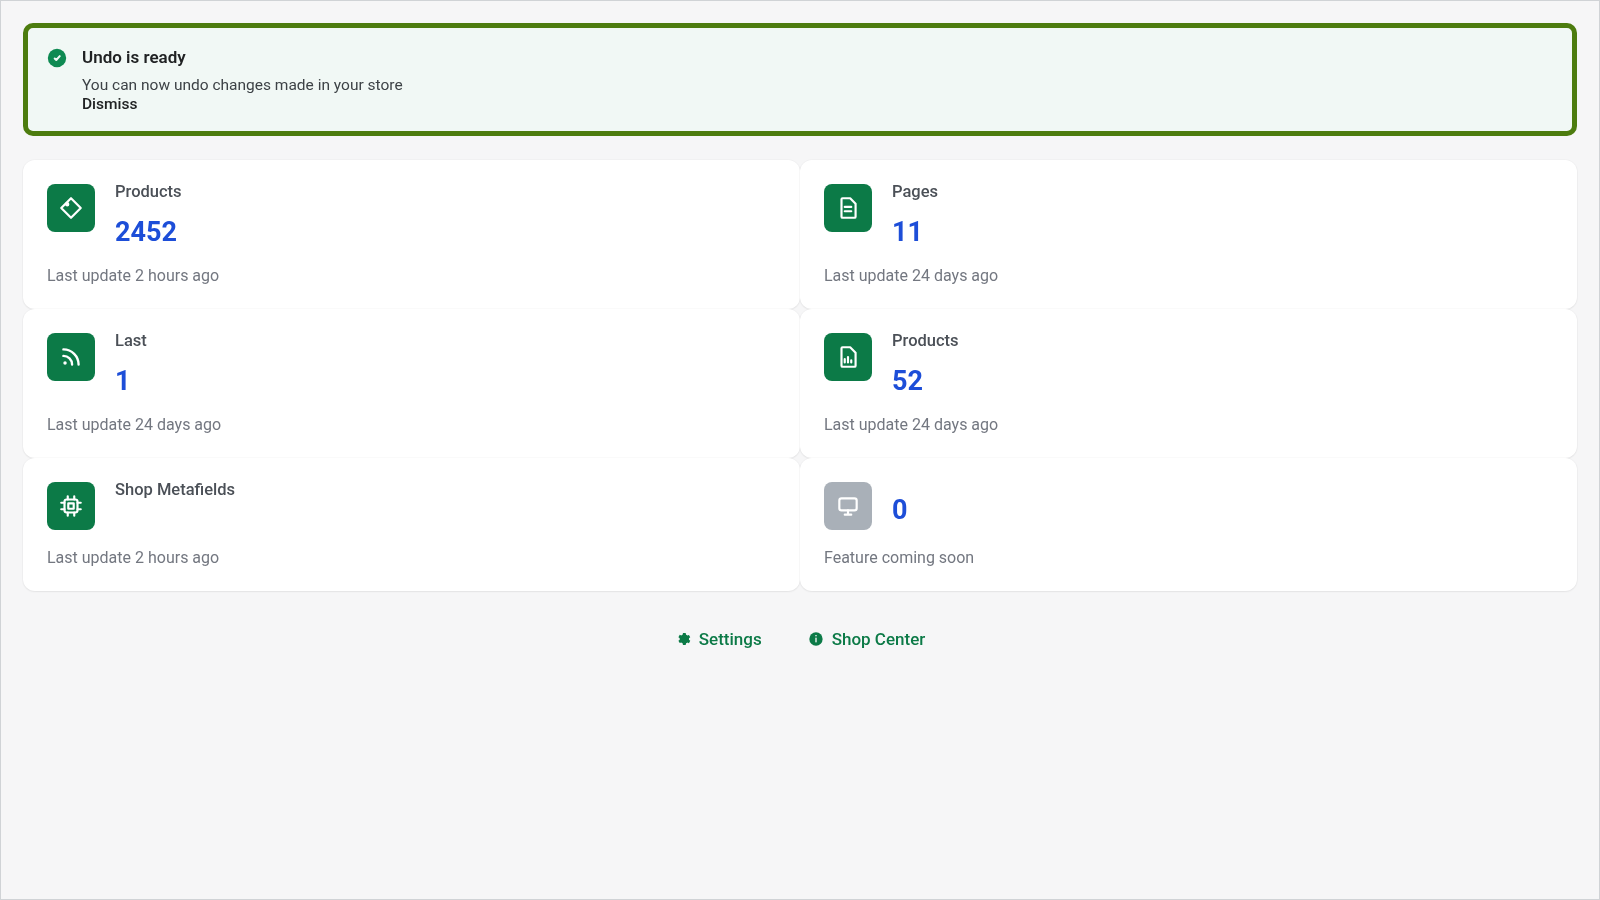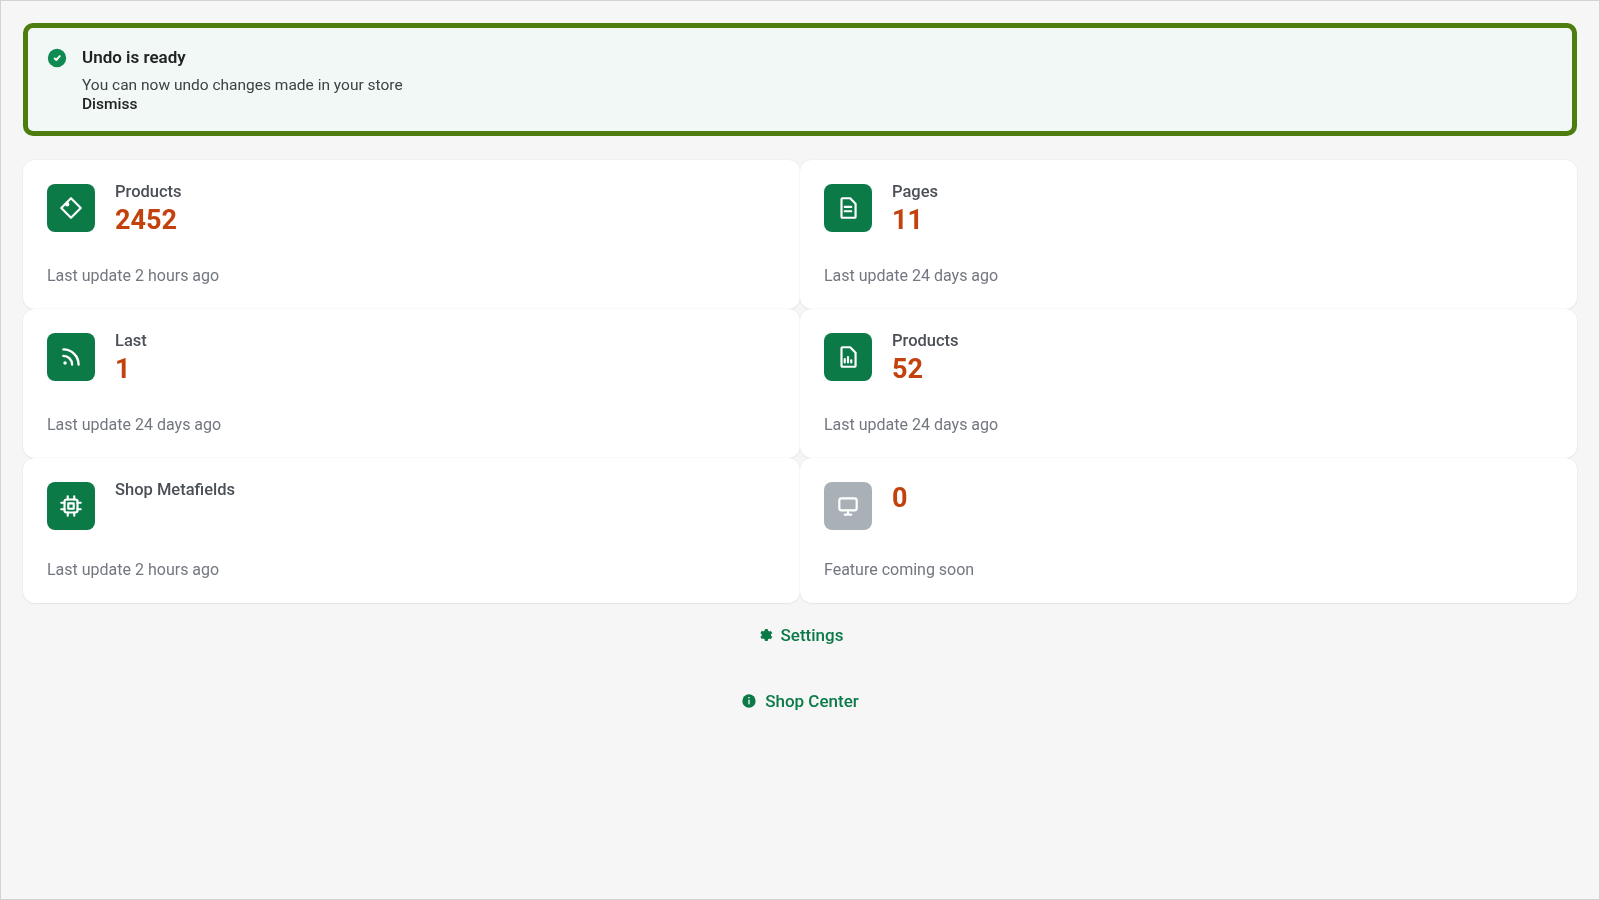--- a/index.html
+++ b/index.html
@@ -82,36 +82,35 @@
   .card-head { flex: 1; }
   .card-label {
     font-size: 16.5px;
     font-weight: 500;
     color: #4b5057;
     line-height: 1.2;
   }
   .card-count {
     font-size: 27px;
     font-weight: 700;
-    color: #c2410c;
-    margin-top: 2px;
+    color: #1d4ed8;
+    margin-top: 14px;
   }
   .card-subtext {
-    margin-top: 30px;
+    margin-top: 18px;
     font-size: 16px;
     color: #737780;
   }
 
   .footer-links {
     display:flex;
     align-items:center;
     justify-content:center;
     gap: 46px;
-    margin-top: 22px;
-    flex-direction: column;
+    margin-top: 38px;
   }
   .footer-link {
     display:flex;
     align-items:center;
     gap: 8px;
     font-size: 17px;
     font-weight: 500;
     color: #0c7a47;
     cursor:pointer;
   }

